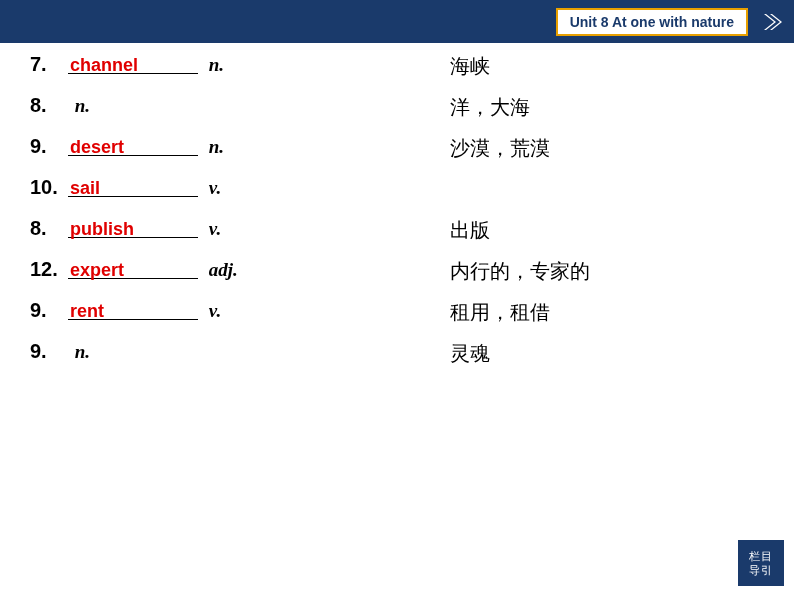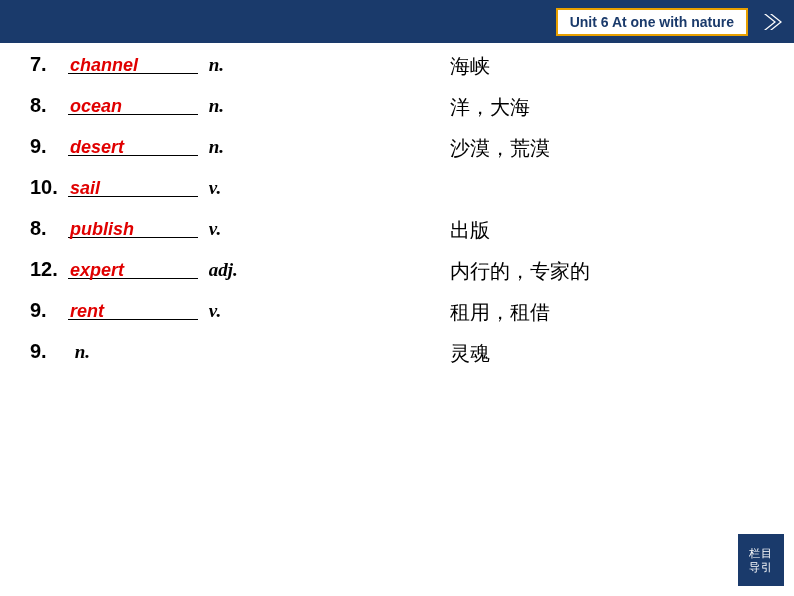--- a/index.html
+++ b/index.html
@@ -80,21 +80,20 @@
 
     .word-label {
       display: inline-block;
       color: #e00000;
       font-size: 18px;
       font-weight: bold;
       font-family: Arial, sans-serif;
       position: relative;
       z-index: 1;
       padding: 0 2px;
-      font-style: italic;
     }
 
     .part-of-speech {
       font-size: 19px;
       font-style: italic;
       font-weight: bold;
       color: #000;
       margin-left: 2px;
       font-family: "Times New Roman", Times, serif;
     }
@@ -114,66 +113,62 @@
       align-items: baseline;
       margin-bottom: 18px;
     }
 
     
     .nav-btn {
       position: absolute;
       bottom: 10px;
       right: 10px;
       width: 46px;
-      height: 52px;
+      height: 46px;
       background: #1a3a6b;
       display: flex;
       flex-direction: column;
       align-items: center;
       justify-content: center;
       cursor: pointer;
     }
     .nav-btn-text {
       color: #fff;
       font-size: 11px;
       line-height: 1.3;
       text-align: center;
       font-family: "SimSun", "宋体", serif;
       letter-spacing: 1px;
     }
   </style>
 </head>
 <body>
 
 <div class="header">
-  <div class="unit-badge">Unit 6   At one with nature</div>
+  <div class="unit-badge">Unit 8   At one with nature</div>
   <div class="chevron-right">
     <svg width="24" height="24" viewBox="0 0 24 24">
       <polygon points="4,4 14,12 4,20 6,20 16,12 6,4" fill="white"></polygon>
       <polygon points="10,4 20,12 10,20 12,20 22,12 12,4" fill="white"></polygon>
     </svg>
   </div>
 </div>
 
 <div class="content" id="content-area">
     <div class="vocab-row-wrap">
     <span class="num">7.</span>
     <span class="blank-word">
       <span class="word-label">channel</span>
       <span class="blank-line"></span>
     </span>
     <span class="part-of-speech">&nbsp;n.</span>
     <span class="chinese-def">海峡</span>
   </div>
     <div class="vocab-row-wrap">
     <span class="num">8.</span>
-    <span class="blank-word">
-      <span class="word-label">ocean</span>
-      <span class="blank-line"></span>
-    </span>
     <span class="part-of-speech">&nbsp;n.</span>
     <span class="chinese-def">洋，大海</span>
   </div>
     <div class="vocab-row-wrap">
     <span class="num">9.</span>
     <span class="blank-word">
       <span class="word-label">desert</span>
       <span class="blank-line"></span>
     </span>
     <span class="part-of-speech">&nbsp;n.</span>

